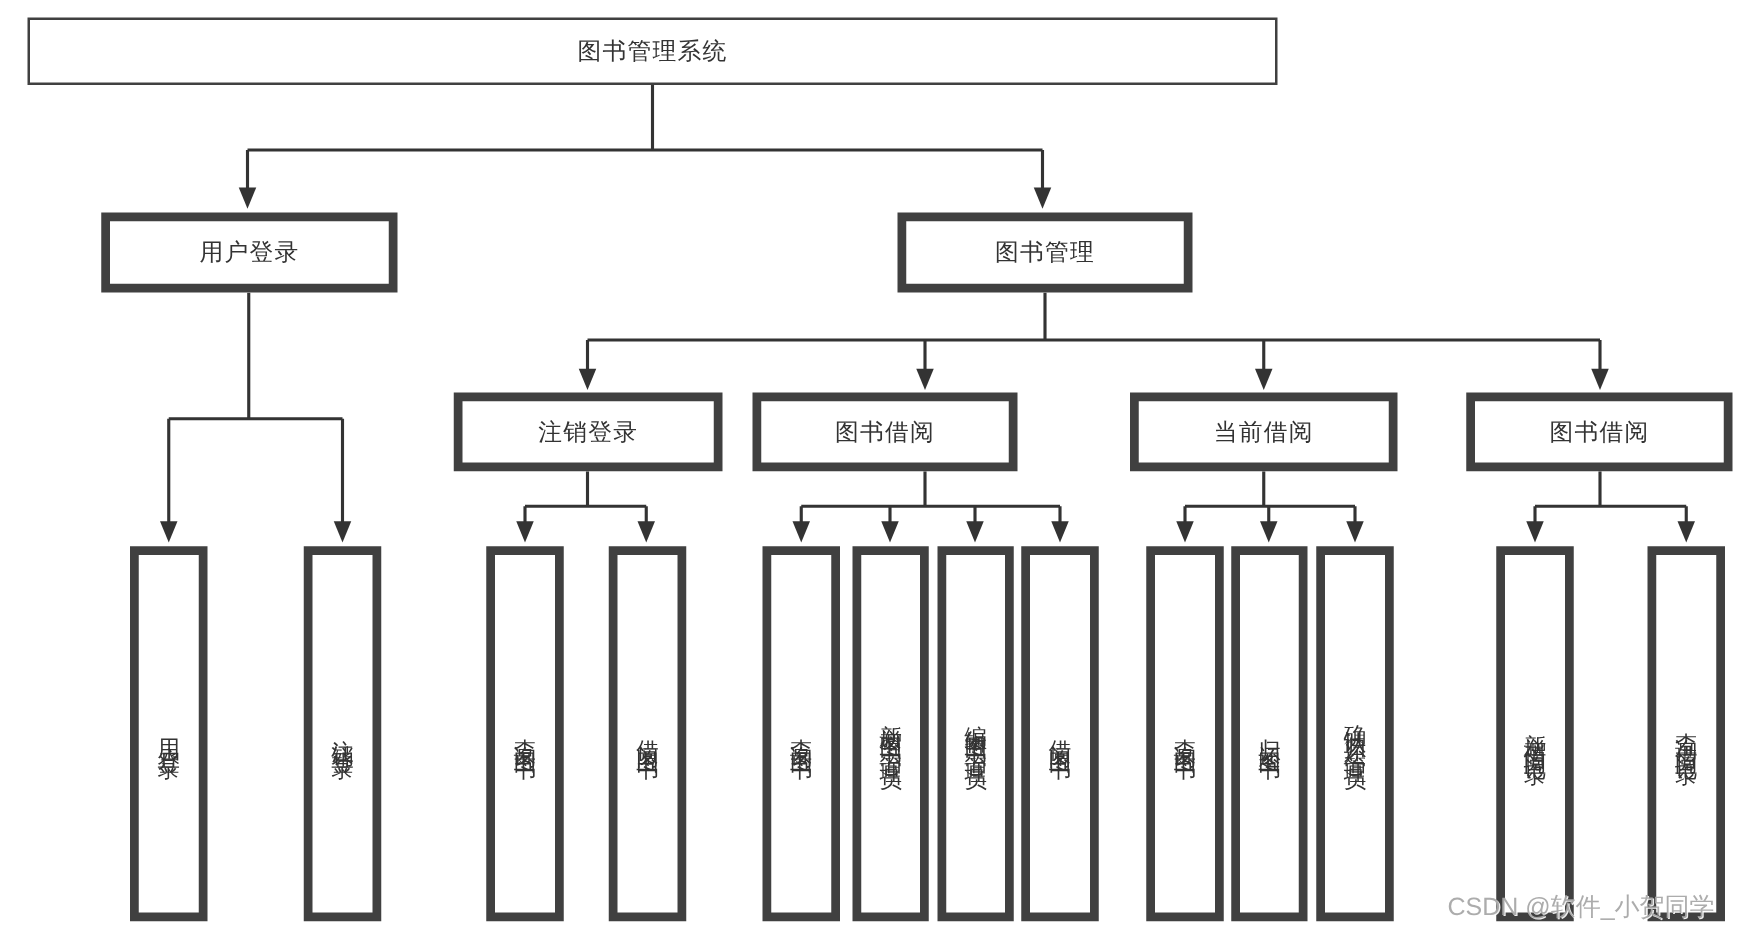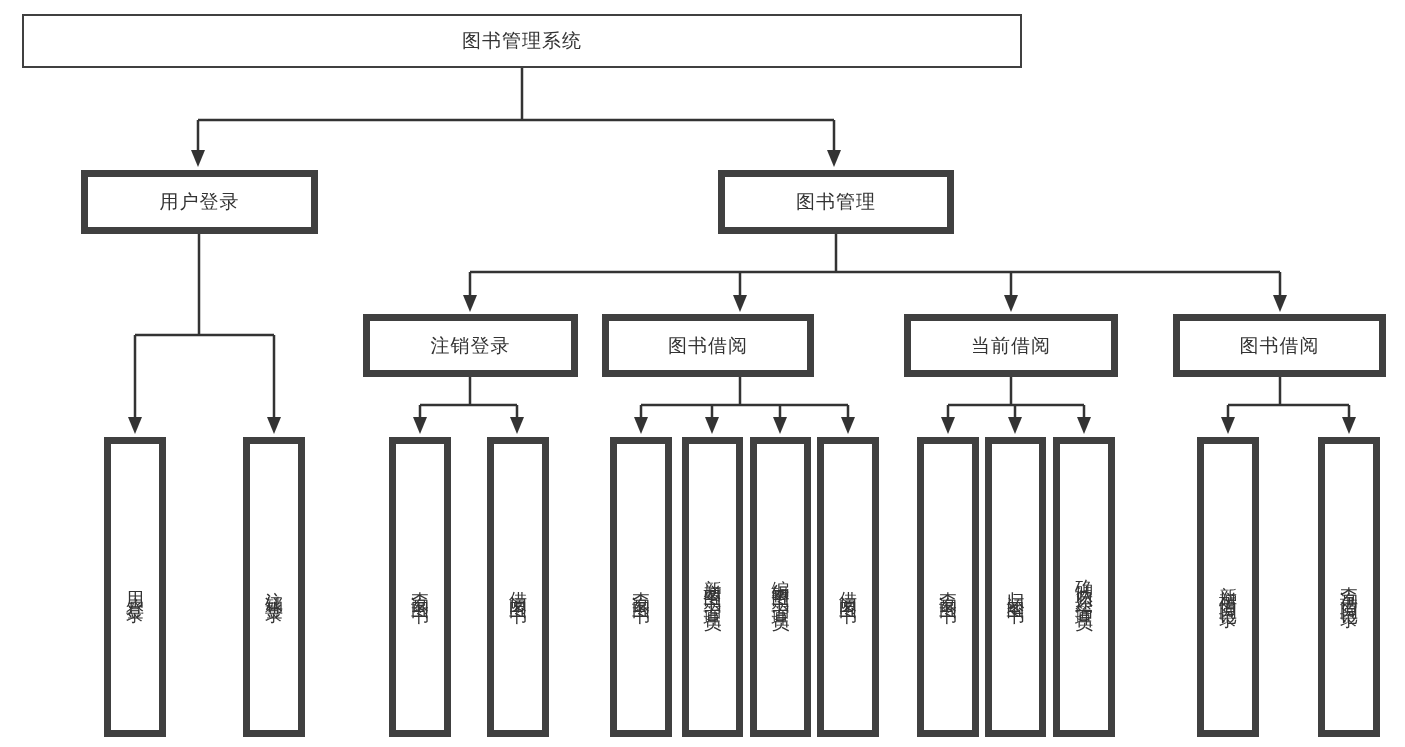--- a/index.html
+++ b/index.html
@@ -144,14 +144,15 @@
     <span class="vtext">确认归还（管理员）</span>
   </div>
 
   <div class="box leaf-box" style="left:1197px; top:437px; width:62px; height:300px;">
     <span class="vtext">新增借阅记录</span>
   </div>
   <div class="box leaf-box" style="left:1318px; top:437px; width:62px; height:300px;">
     <span class="vtext">查询借阅记录</span>
   </div>
 
+  <div class="watermark">CSDN @软件_小贺同学</div>
 
 </div>
 
 </body></html>

